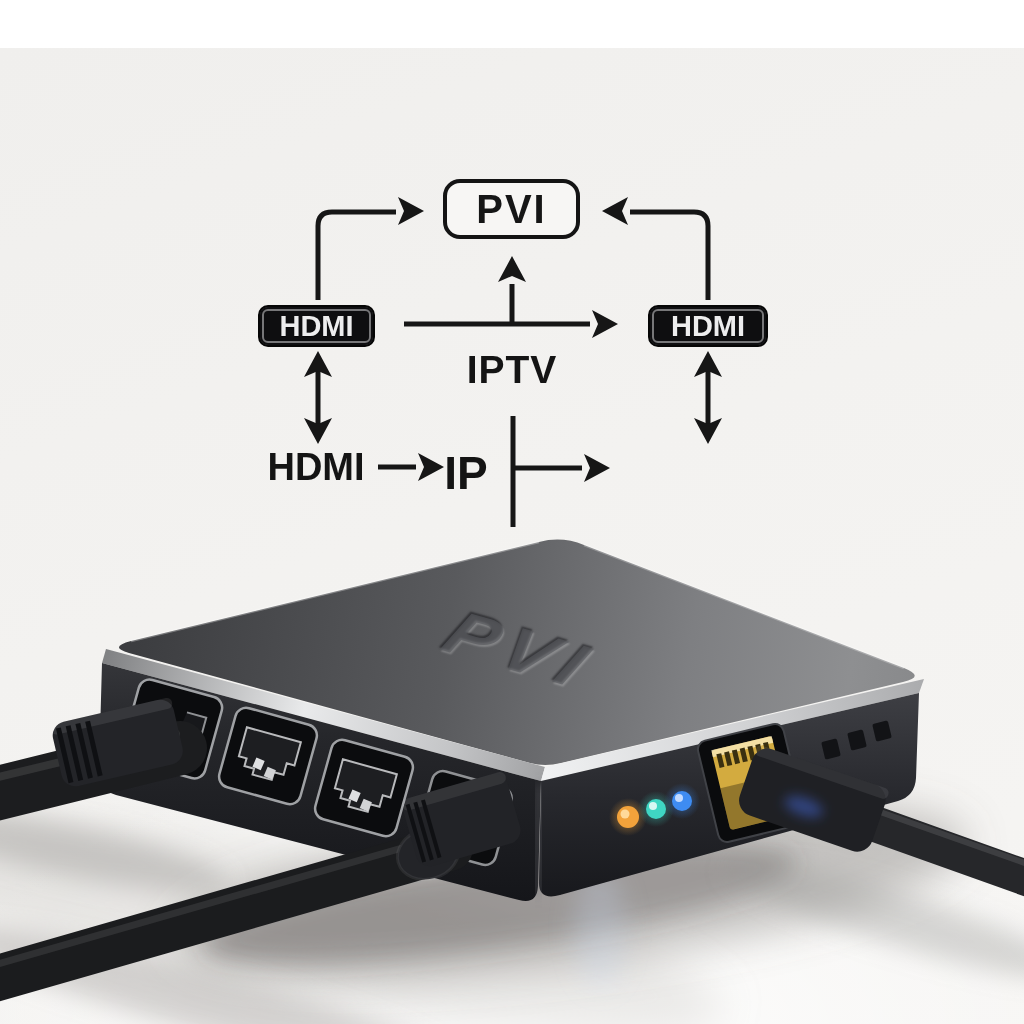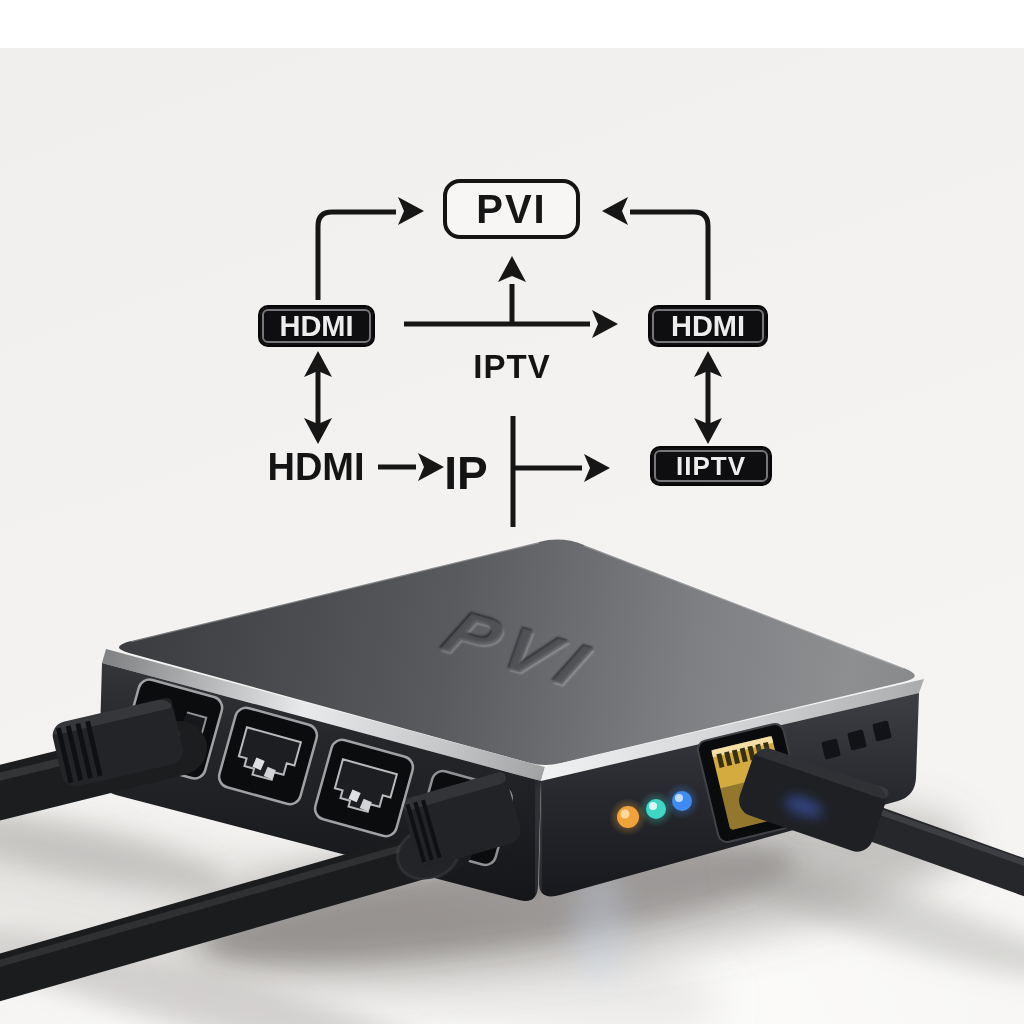--- a/index.html
+++ b/index.html
@@ -16,21 +16,21 @@
     display:flex;align-items:center;justify-content:center;box-sizing:border-box;
     font-weight:700;font-size:40px;letter-spacing:2px;color:#161616;}
   .chip{position:absolute;background:#0e0e10;color:#ededee;
     border-radius:10px;display:flex;align-items:center;justify-content:center;
     font-weight:700;box-sizing:border-box;border:2px solid #060606;
     box-shadow:inset 0 0 0 2px #0e0e10, inset 0 0 0 4px rgba(205,205,207,.55);
     text-shadow:0 1px 1px rgba(0,0,0,.6);}
   .chip-hdmi-l{left:258px;top:257px;width:117px;height:42px;font-size:29px;}
   .chip-hdmi-r{left:648px;top:257px;width:120px;height:42px;font-size:29px;}
   .chip-iiptv{left:650px;top:398px;width:122px;height:40px;font-size:26px;letter-spacing:1px;}
-  .t-iptv{left:512px;top:300px;transform:translateX(-50%);font-size:33px;letter-spacing:1px;}
+  .t-iptv{left:512px;top:300px;transform:translateX(-50%);font-size:39px;letter-spacing:1px;}
   .t-hdmi{left:316px;top:398px;transform:translateX(-50%);font-size:38px;}
   .t-ip{left:466px;top:398px;transform:translateX(-50%);font-size:46px;}
   .top-logo{position:absolute;left:520px;top:602px;
     transform:translate(-50%,-50%) rotate(16deg) skewX(-14deg) scaleY(.85);
     font-size:74px;font-weight:700;font-style:italic;letter-spacing:9px;
     color:rgba(88,89,93,.65);
     text-shadow:-2px -2px 2px rgba(18,18,22,.55), 2px 2px 2px rgba(255,255,255,.22);}
 </style>
 </head>
 <body>
@@ -249,23 +249,20 @@
   <div class="pvi-box">
     <span>PVI</span>
   </div>
 
   <div class="chip chip-hdmi-l">
     <span>HDMI</span>
   </div>
   <div class="chip chip-hdmi-r">
     <span>HDMI</span>
   </div>
-  <div class="chip chip-iiptv">
-    <span>IIPTV</span>
-  </div>
 
   <div class="dg-text t-iptv">IPTV</div>
   <div class="dg-text t-hdmi">HDMI</div>
   <div class="dg-text t-ip">IP</div>
 
   <div class="top-logo">PVI</div>
 
 </div>
 
 </body></html>

